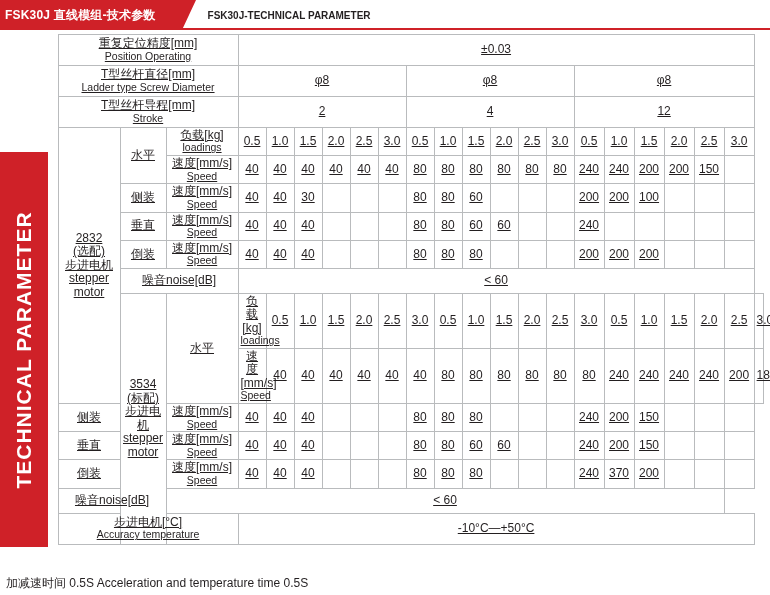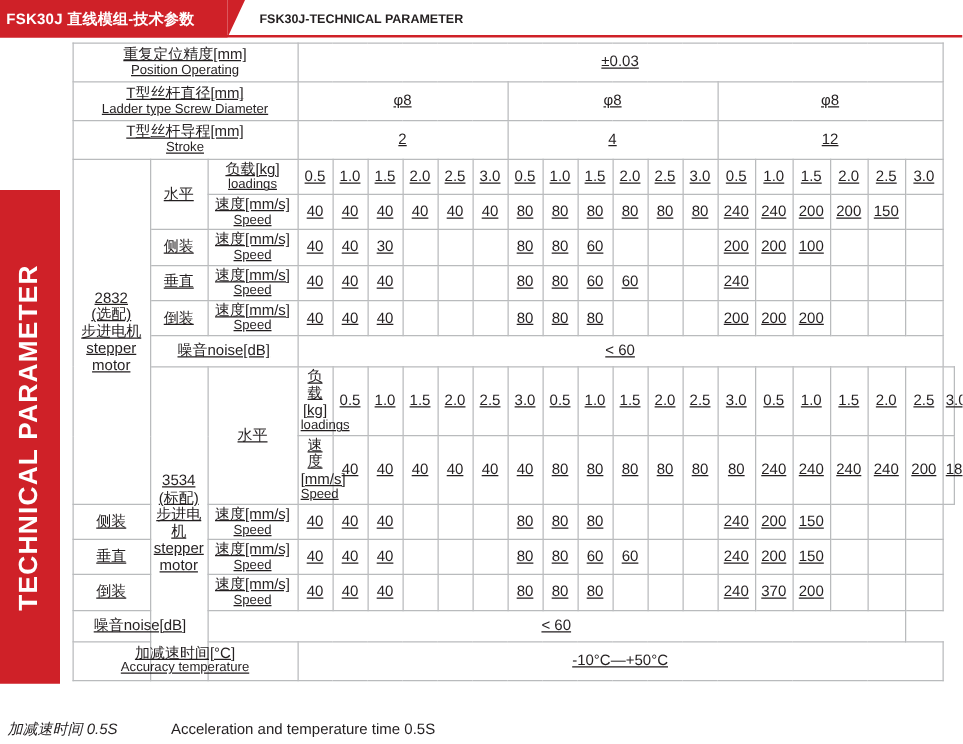--- a/index.html
+++ b/index.html
@@ -89,21 +89,21 @@
   .num{font-size:12.5px;}
 
   
   .footer{
     position:absolute;left:0;bottom:3px;width:770px;
     font-size:12px;
     color:#231f20;
     padding-left:6px;
     box-sizing:border-box;
   }
-  .footer .cnf{margin-right:40px;font-style:italic;}
+  .footer .cnf{}
 </style>
 </head>
 <body>
 
 <div class="page">
 
   <div class="header">
     <div class="hdr-red">FSK30J 直线模组-技术参数</div>
     <div class="hdr-black">FSK30J-TECHNICAL PARAMETER</div>
     <div class="hdr-rule"></div>
@@ -442,21 +442,21 @@
       <td class="num"></td>
     </tr>
 
     <tr>
       <td colspan="2" style="height:22px">噪音noise[dB]</td>
       <td colspan="18" class="med">&lt; 60</td>
     </tr>
 
     <tr>
       <td colspan="3" style="height:28px">
-        <span class="cn">加减速时间[°C]</span>
+        <span class="cn">步进电机[°C]</span>
         <span class="en">Accuracy temperature</span>
       </td>
       <td colspan="18" class="med">-10°C—+50°C</td>
     </tr>
   </tbody>
     </table>
 
   <div class="footer">
     <span class="cnf">加减速时间  0.5S</span>
     <span>Acceleration and temperature time   0.5S</span>

